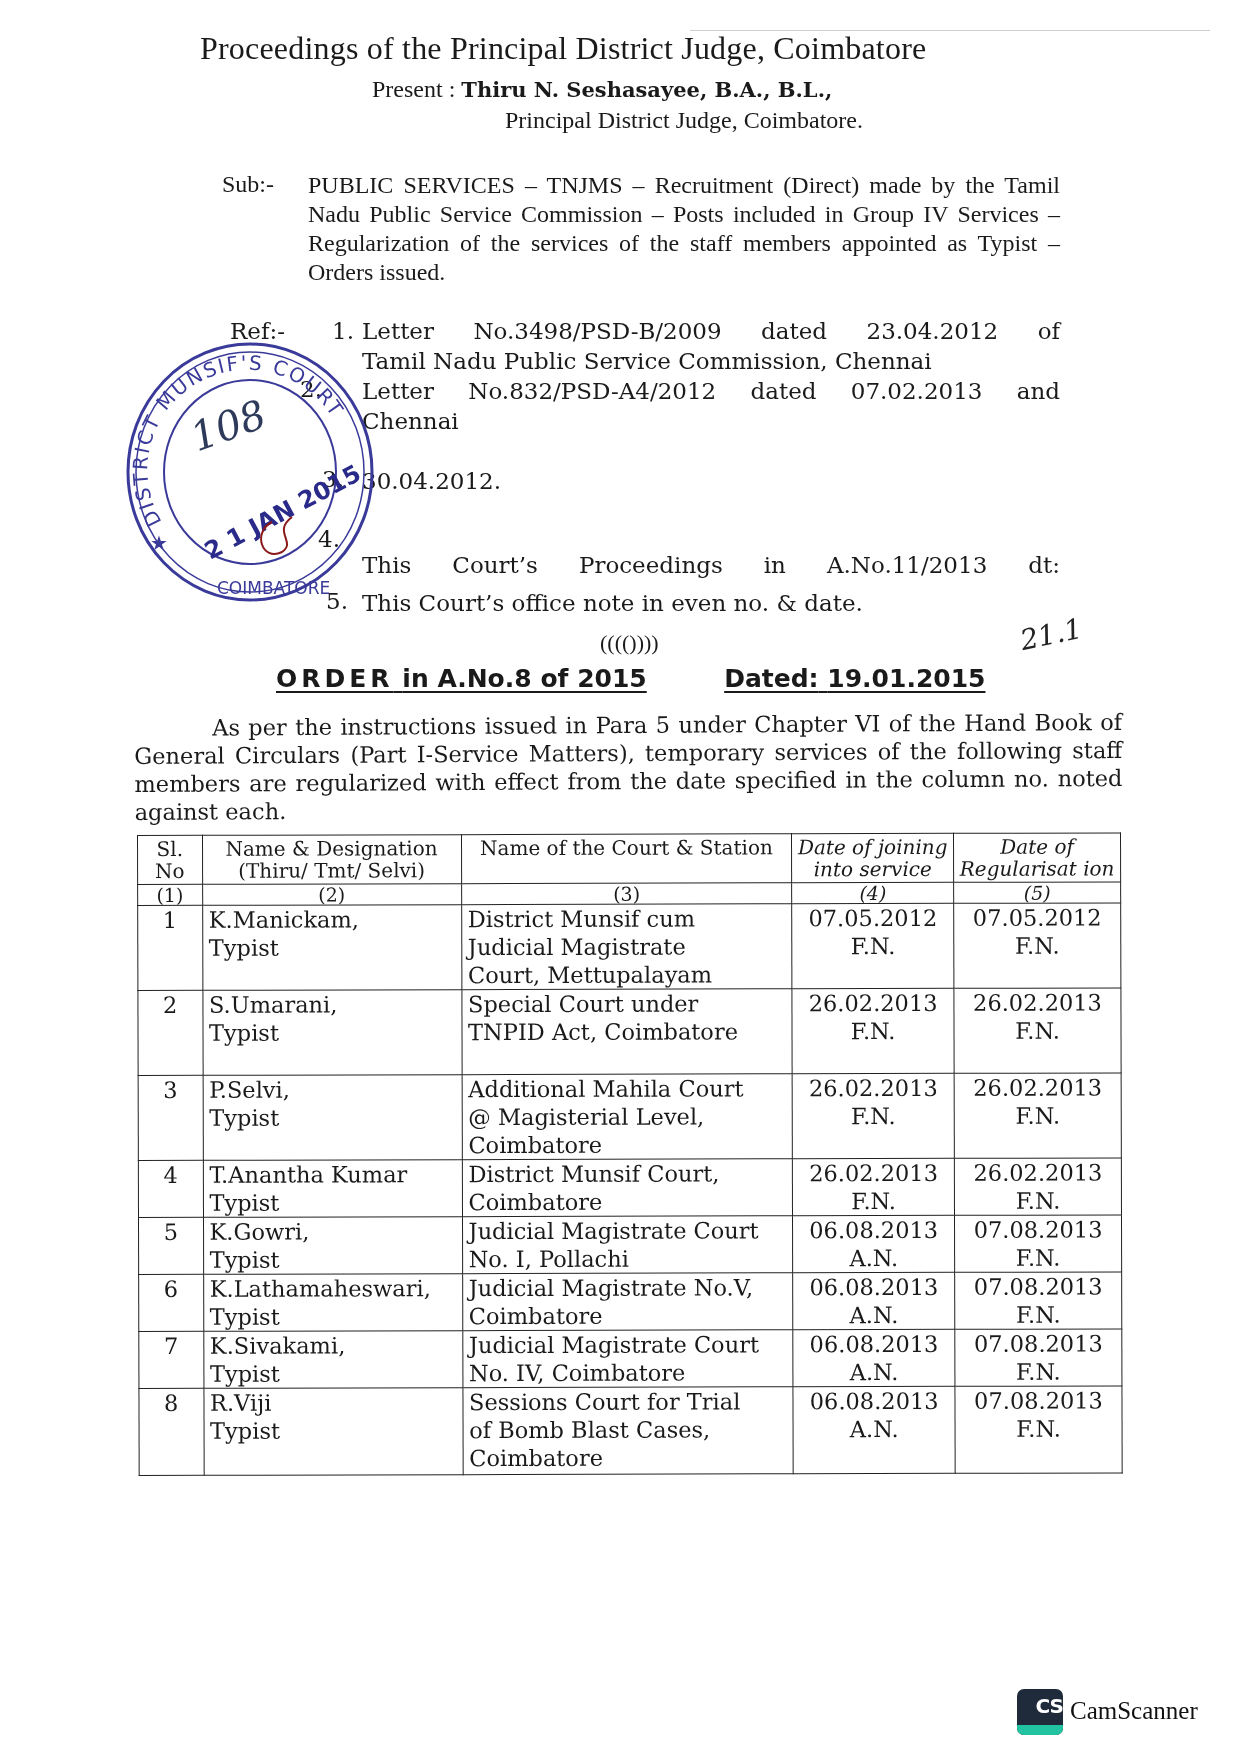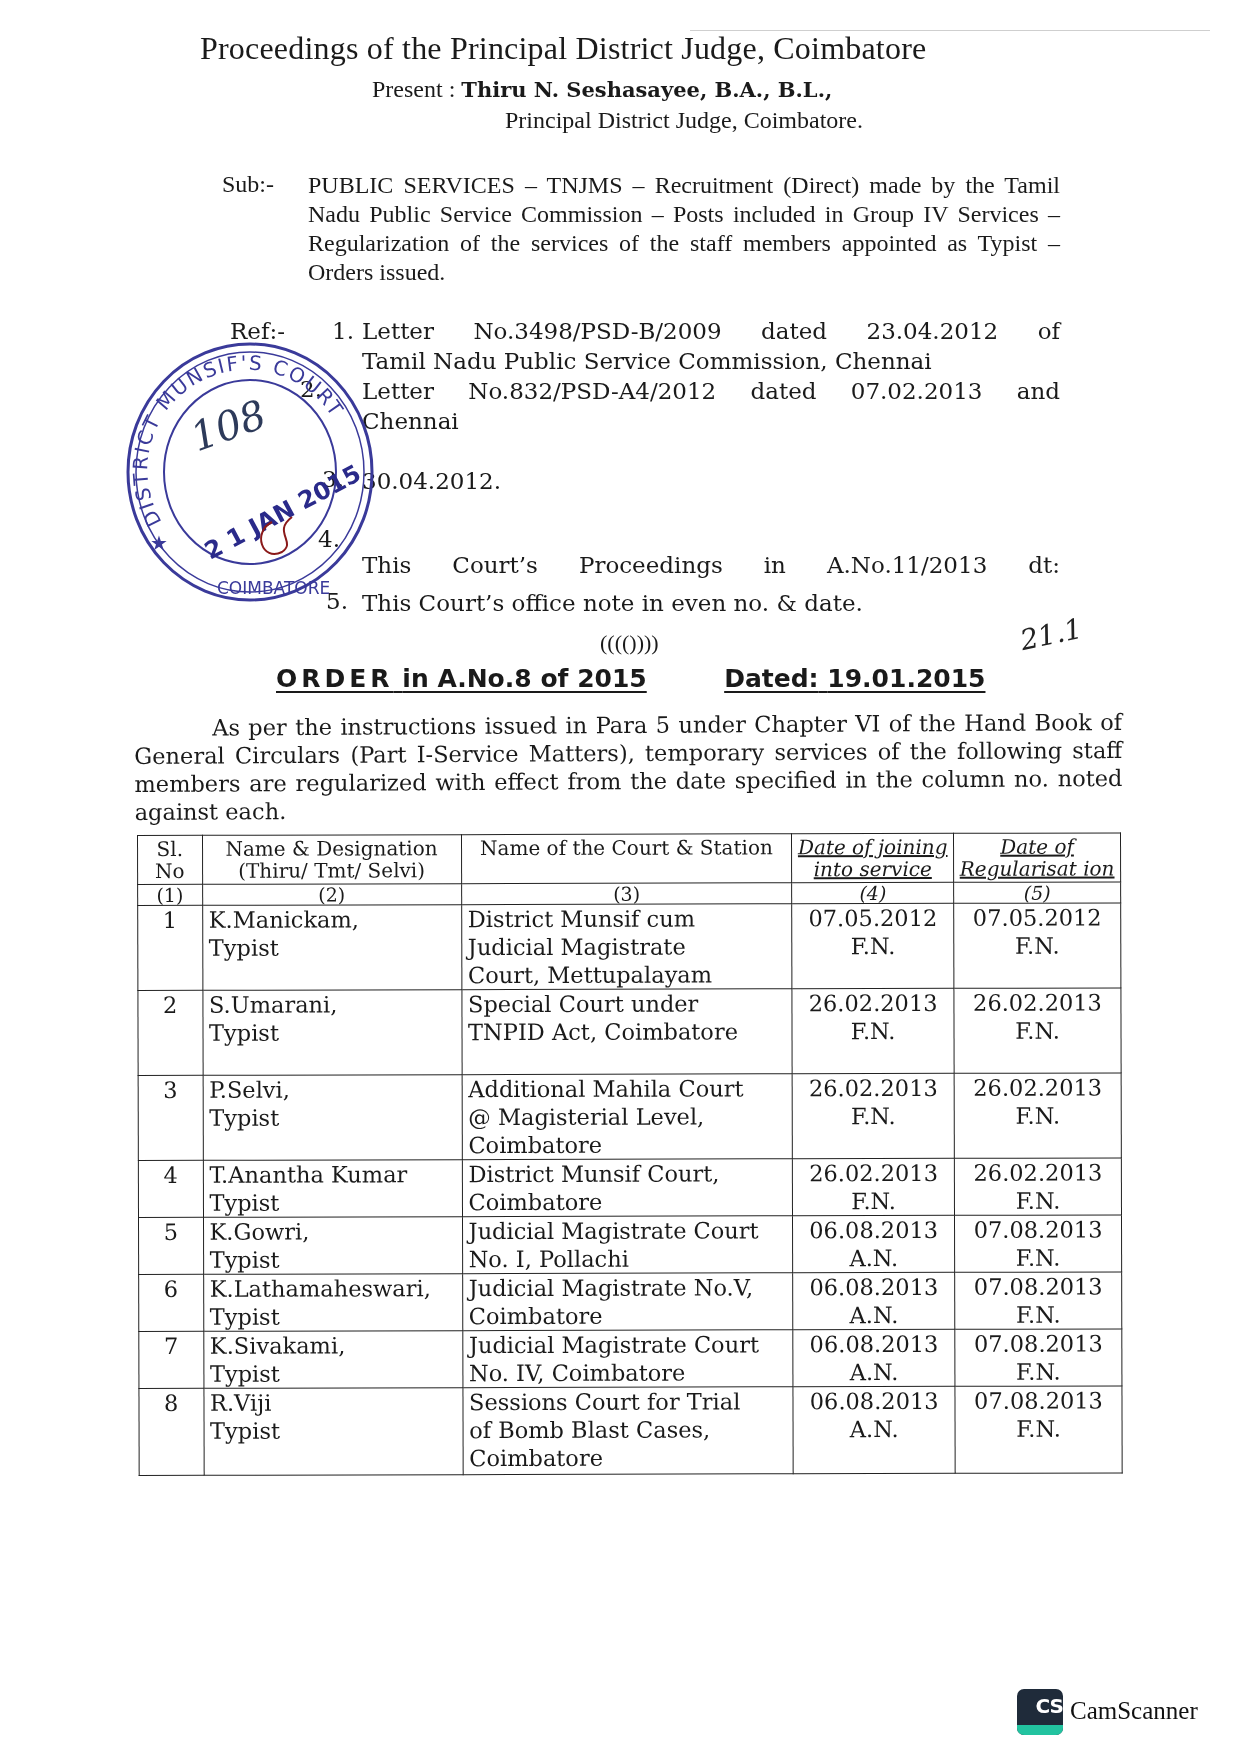--- a/index.html
+++ b/index.html
@@ -27,21 +27,21 @@
     .order-line .sp { letter-spacing: 4px; }
 
     .para { left: 134px; top: 714px; width: 988px; font-size: 24px; line-height: 28px; text-align: justify; text-indent: 78px; transform: rotate(-0.35deg); transform-origin: left top; font-family: "DejaVu Serif", serif; font-size: 22.5px; }
 
     table.staff {
       position: absolute; left: 137px; top: 835px; width: 984px; border-collapse: collapse;
       font-family: "DejaVu Serif", serif; font-size: 22px; transform: rotate(-0.15deg); transform-origin: left top;
     }
     table.staff td, table.staff th { border: 1.6px solid #222; vertical-align: top; padding: 0 6px; }
     table.staff th { font-weight: normal; font-size: 20px; line-height: 22px; text-align: center; padding: 2px 4px; }
-    table.staff th.it { font-style: italic; text-decoration: underline; }
+    table.staff th.it { font-style: italic; }
     table.staff tr.nums td { text-align: center; font-size: 19px; line-height: 20px; padding: 0; }
     table.staff td { line-height: 28px; font-size: 22.5px; }
     td.sl { text-align: center; width: 50px; }
     td.name { width: 240px; }
     td.court { width: 310px; }
     td.d1 { width: 145px; text-align: center; }
     td.d2 { width: 150px; text-align: center; }
     .row1 td { height: 84px; }
     .row2 td { height: 84px; }
     .row3 td { height: 84px; }

